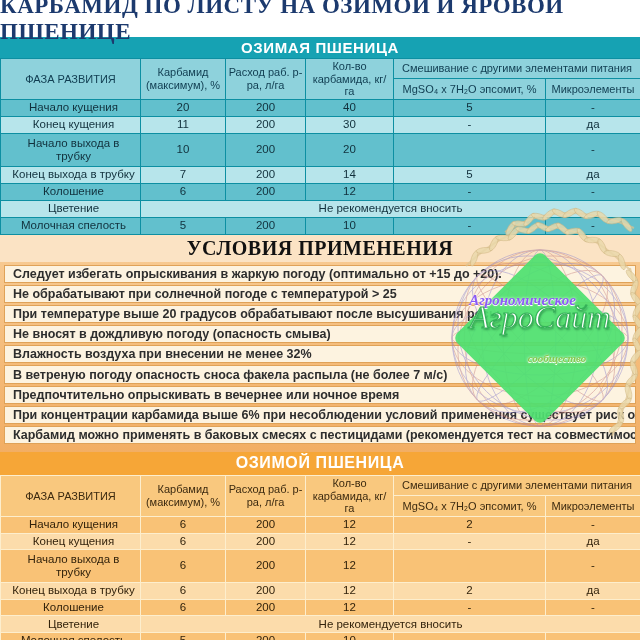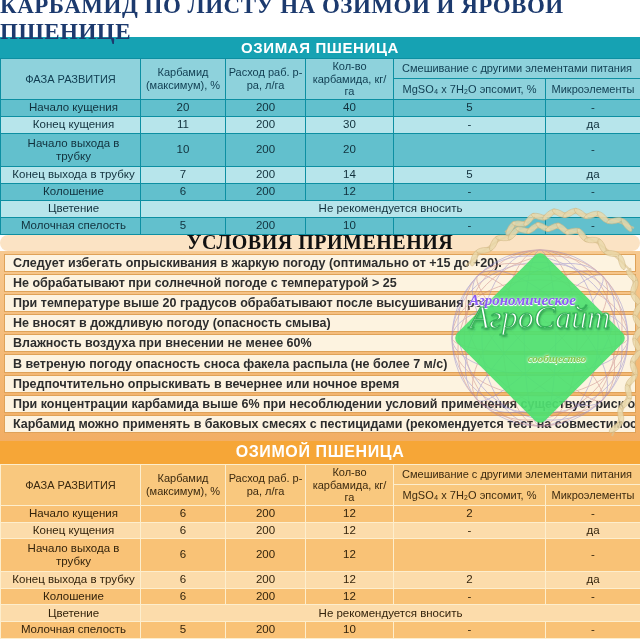--- a/index.html
+++ b/index.html
@@ -49,24 +49,24 @@
   .spring-table { height:170px; }
   .spring-table th, .spring-table td { border:1px solid #fdeecd; }
   .spring-table thead tr { height:18px; }
   .spring-table th { background:#f9c87e; color:#3c2a10; }
   .spring-table tbody tr:nth-child(odd)  td { background:#f9c276; }
   .spring-table tbody tr:nth-child(even) td { background:#fcdcab; }
   .spring-table td { color:#33230c; }
 
   
   .cond-title-band {
-    height:16px; background:#fbe3c4;
+    height:27px; background:#fbe3c4;
     display:flex; align-items:center; justify-content:center;
     font-family:"Liberation Serif", serif; font-weight:bold; font-size:20px;
-    color:#111; letter-spacing:0.5px;border-radius:9px;
+    color:#111; letter-spacing:0.5px;
   }
   .conditions {
     height:190px; padding:3px 4px 8px 4px;
     background:linear-gradient(180deg,#f7c990 0%, #f2ae64 100%);
     display:flex; flex-direction:column; gap:2px;
   }
   .cond-strip {
     flex:1; display:flex; align-items:center;
     background:#fdf3e0; border:1px solid #dfa258;
     font-weight:bold; font-size:12.5px; color:#2d2d2d;
@@ -178,21 +178,21 @@
         </tr>
       </tbody>
   </table>
 
   <div class="cond-title-band">УСЛОВИЯ ПРИМЕНЕНИЯ</div>
   <div class="conditions" id="conditions-list">
       <div class="cond-strip">Следует избегать опрыскивания в жаркую погоду (оптимально от +15 до +20).</div>
       <div class="cond-strip">Не обрабатывают при солнечной погоде с температурой &gt; 25</div>
       <div class="cond-strip">При температуре выше 20 градусов обрабатывают после высушивания росы</div>
       <div class="cond-strip">Не вносят в дождливую погоду (опасность смыва)</div>
-      <div class="cond-strip">Влажность воздуха при внесении не менее 60%</div>
+      <div class="cond-strip">Влажность воздуха при внесении не менее 32%</div>
       <div class="cond-strip">В ветреную погоду опасность сноса факела распыла (не более 7 м/с)</div>
       <div class="cond-strip">Предпочтительно опрыскивать в вечернее или ночное время</div>
       <div class="cond-strip">При концентрации карбамида выше 6% при несоблюдении условий применения существует риск ожога</div>
       <div class="cond-strip">Карбамид можно применять в баковых смесях с пестицидами (рекомендуется тест на совместимость)</div>
     </div>
 
   <div class="section-bar spring-bar">ОЗИМОЙ ПШЕНИЦА</div>
 
   <table class="spring-table">
     <colgroup>

